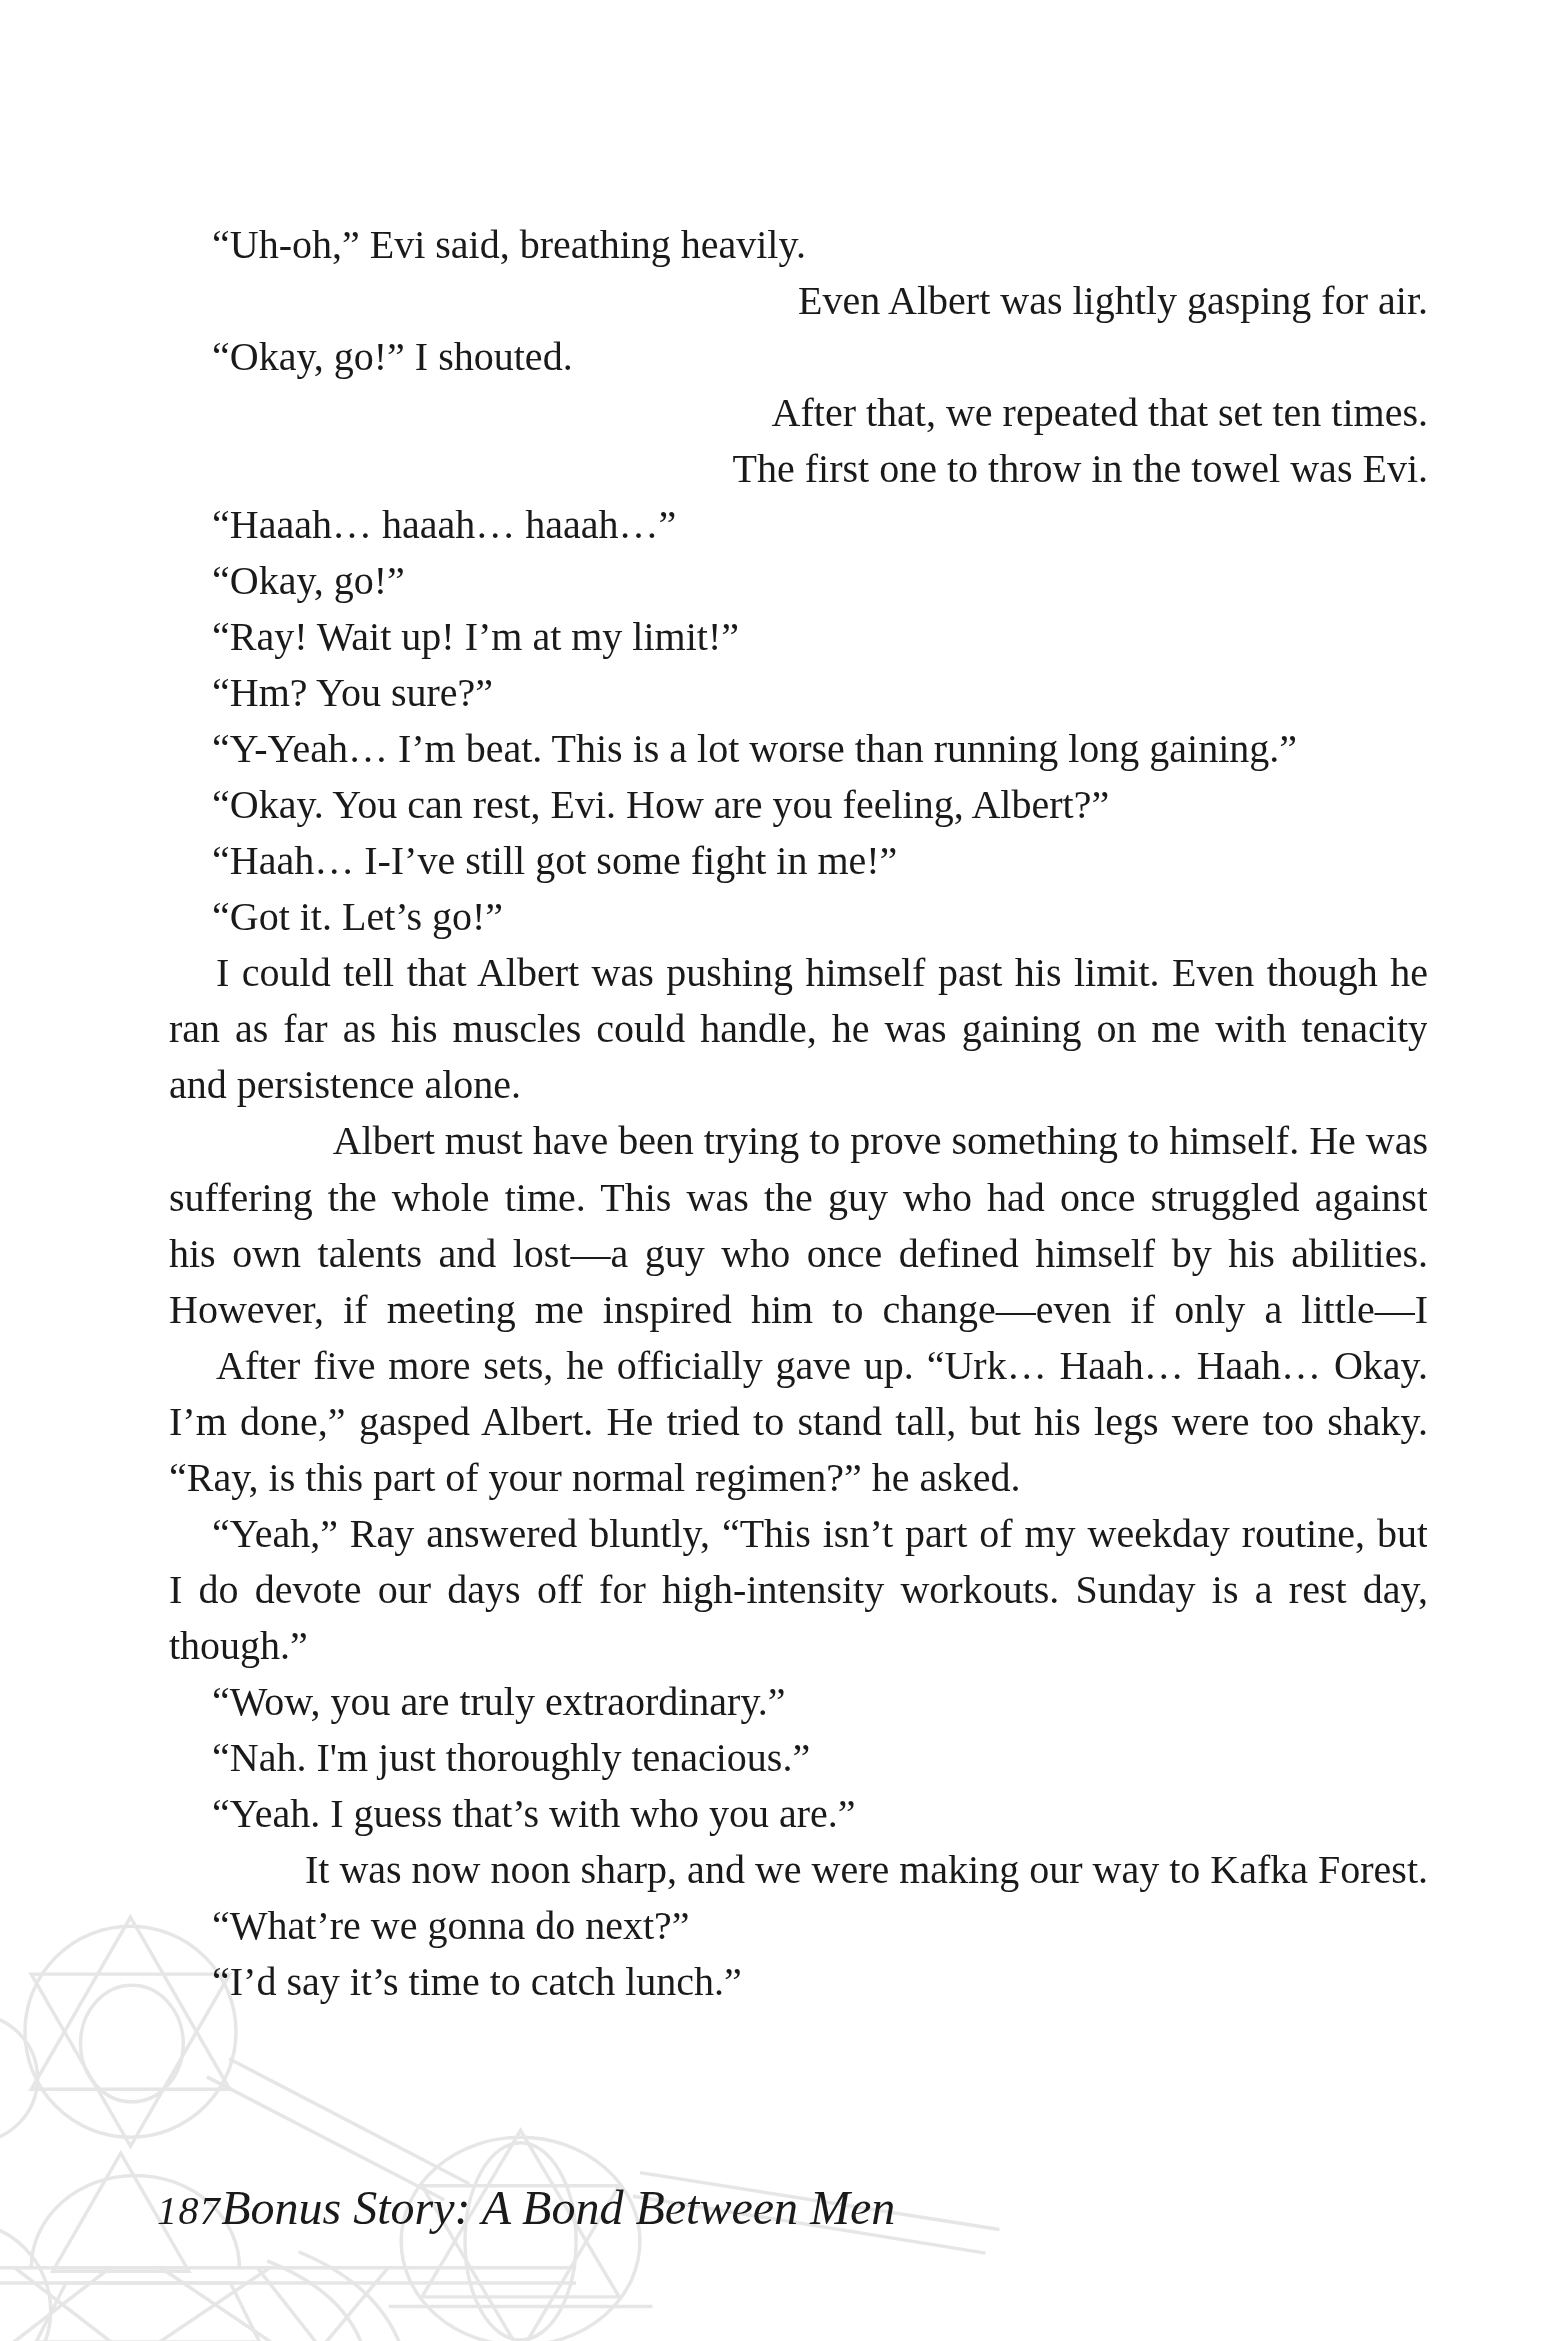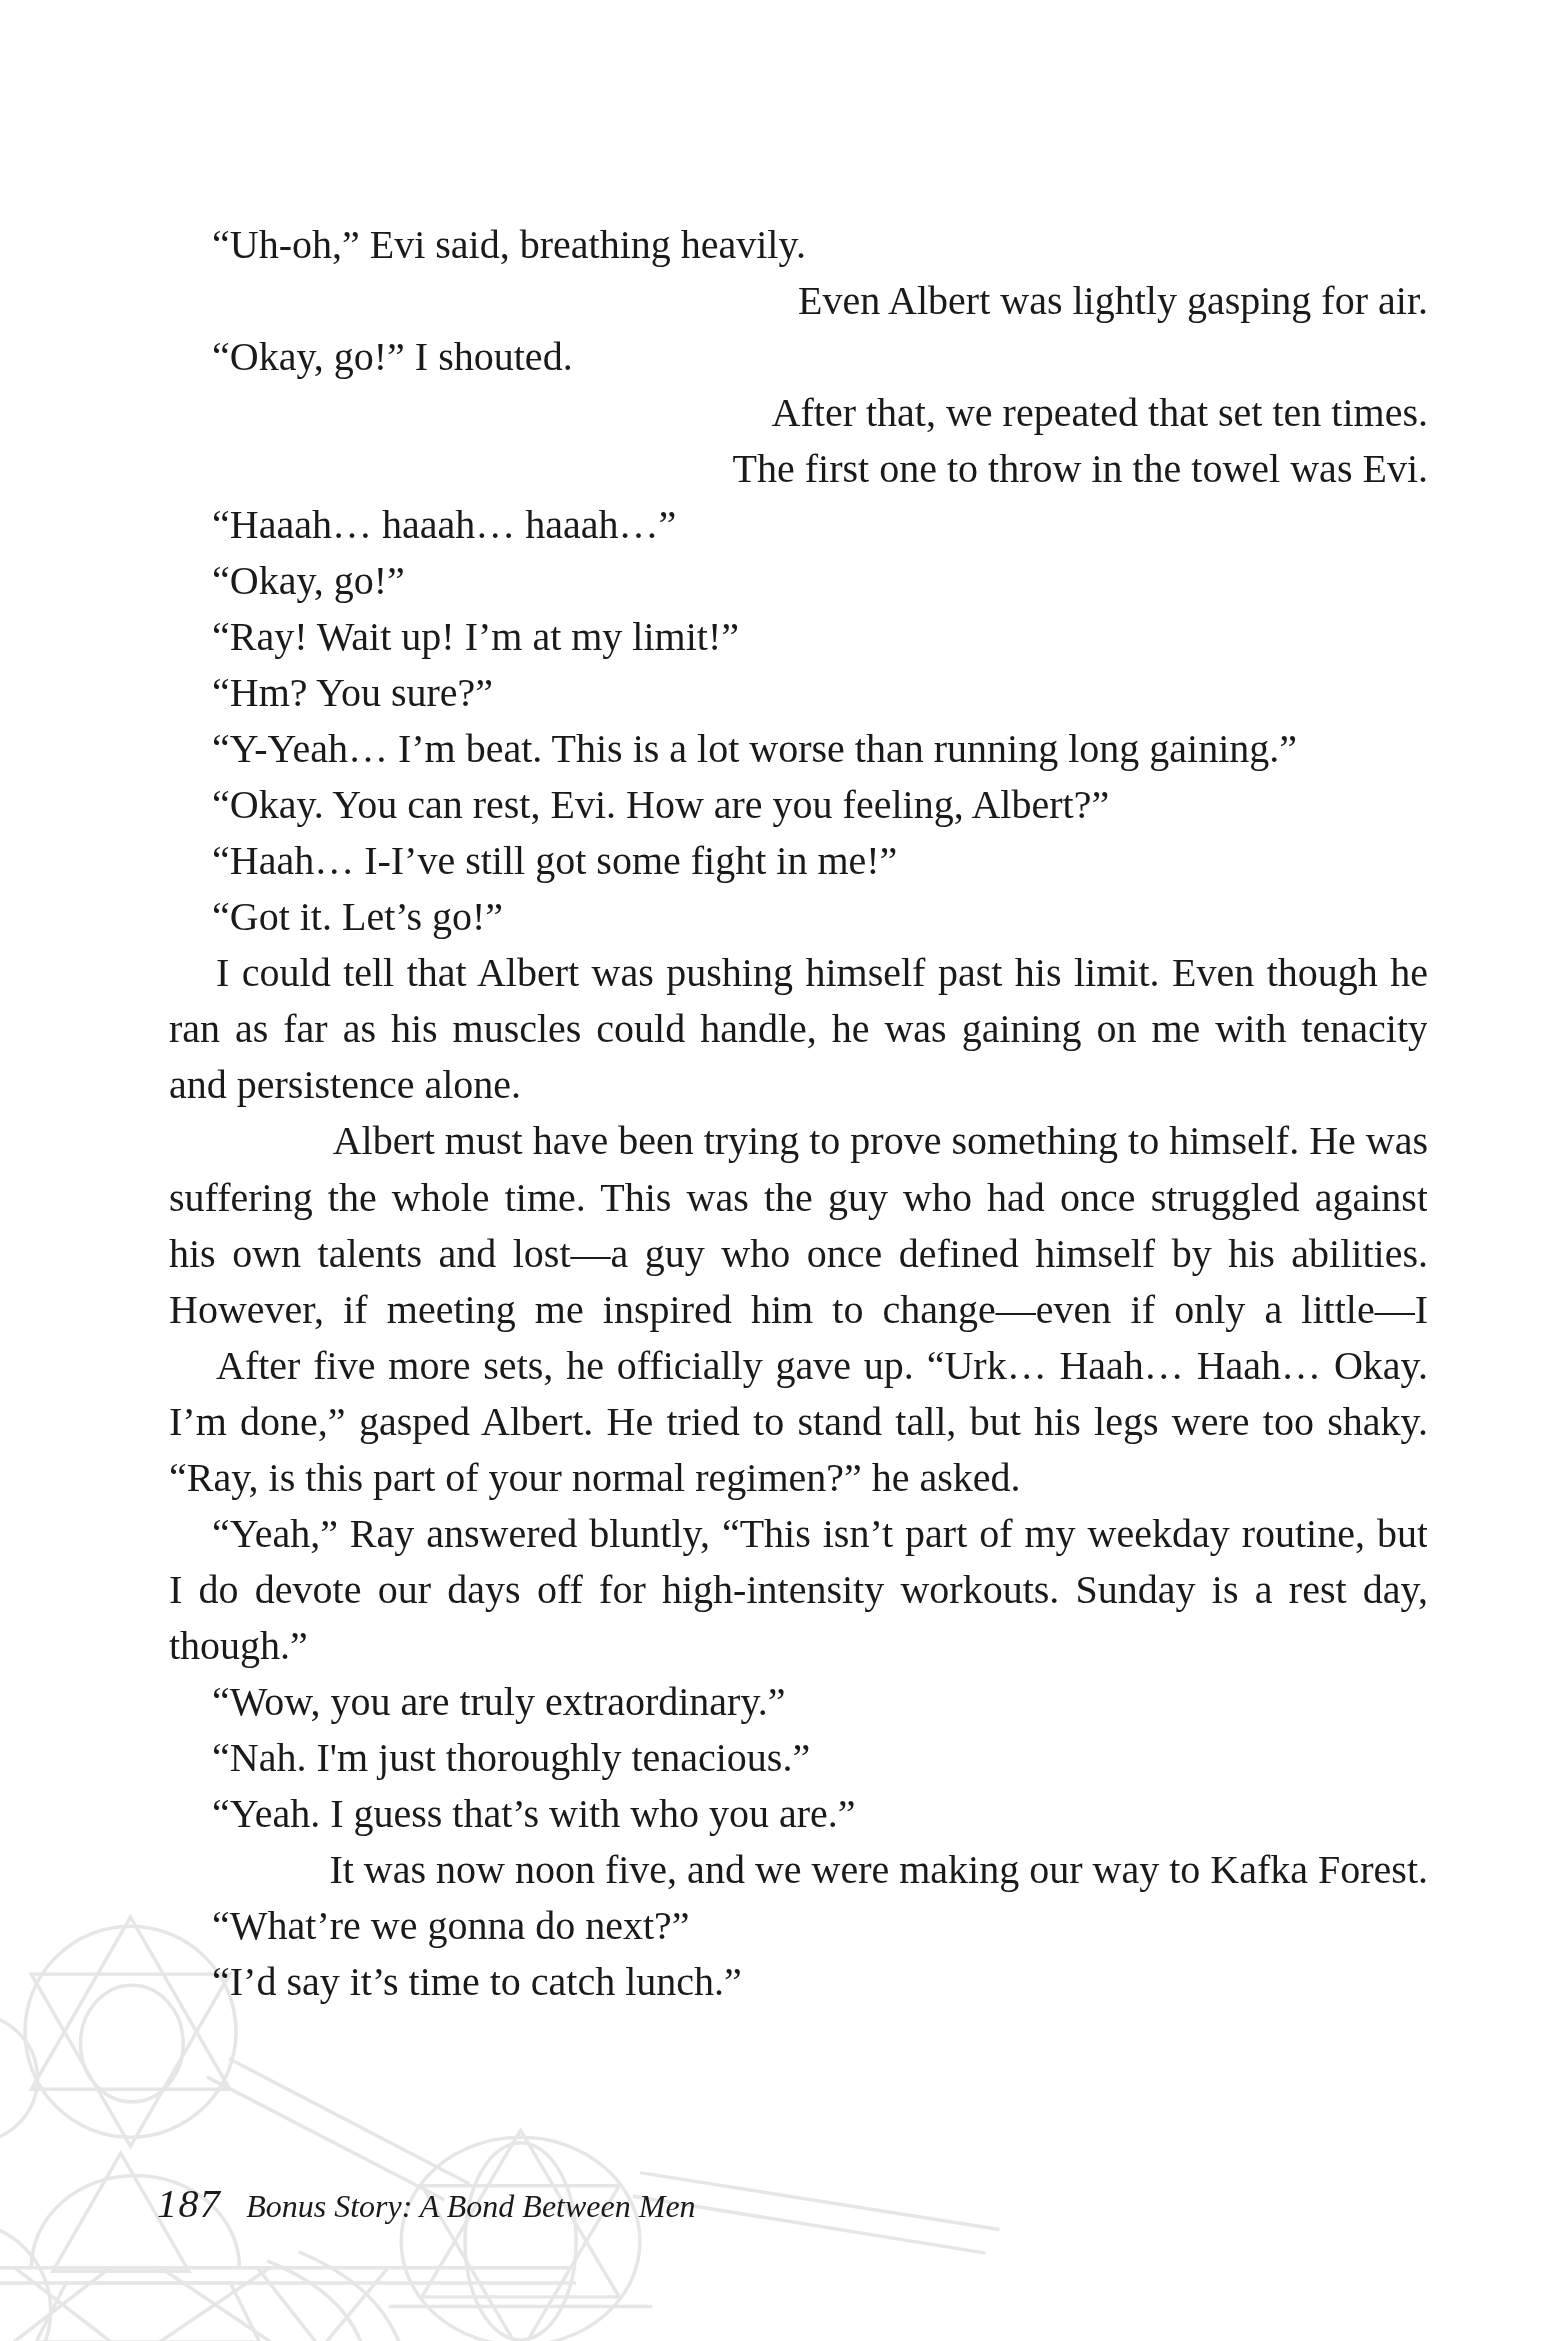--- a/index.html
+++ b/index.html
@@ -55,22 +55,21 @@
     color: #1a1a1a;
     white-space: nowrap;
   }
   .footer .pnum {
     font-style: italic;
     font-size: 40px;
     letter-spacing: 1.4px;
   }
   .footer .ftitle {
     font-style: italic;
-    font-size: 32px;
-    margin-left: 25px;
+    font-size: 48px;
   }
 </style>
 </head>
 <body>
 
 <div class="page">
 
   <svg class="watermark" viewBox="0 0 1520 850" xmlns="http://www.w3.org/2000/svg">
     <g fill="none" stroke="var(--wm, #e6e6e6)" stroke-width="5">
 
@@ -132,21 +131,21 @@
       <div class="line just">However, if meeting me inspired him to change—even if only a little—I</div>
       <div class="line ind-para just">After five more sets, he officially gave up. “Urk… Haah… Haah… Okay.</div>
       <div class="line just">I’m done,” gasped Albert. He tried to stand tall, but his legs were too shaky.</div>
       <div class="line">“Ray, is this part of your normal regimen?” he asked.</div>
       <div class="line ind-quote just">“Yeah,” Ray answered bluntly, “This isn’t part of my weekday routine, but</div>
       <div class="line just">I do devote our days off for high-intensity workouts. Sunday is a rest day,</div>
       <div class="line">though.”</div>
       <div class="line ind-quote">“Wow, you are truly extraordinary.”</div>
       <div class="line ind-quote">“Nah. I'm just thoroughly tenacious.”</div>
       <div class="line ind-quote">“Yeah. I guess that’s with who you are.”</div>
-      <div class="line ind-para">It was now noon five, and we were making our way to Kafka Forest.</div>
+      <div class="line ind-para">It was now noon sharp, and we were making our way to Kafka Forest.</div>
       <div class="line ind-quote">“What’re we gonna do next?”</div>
       <div class="line ind-quote">“I’d say it’s time to catch lunch.”</div>
     </div>
 
   <div class="footer">
     <span class="pnum">187</span><span class="ftitle">Bonus Story: A Bond Between Men</span>
   </div>
 
 </div>
 

